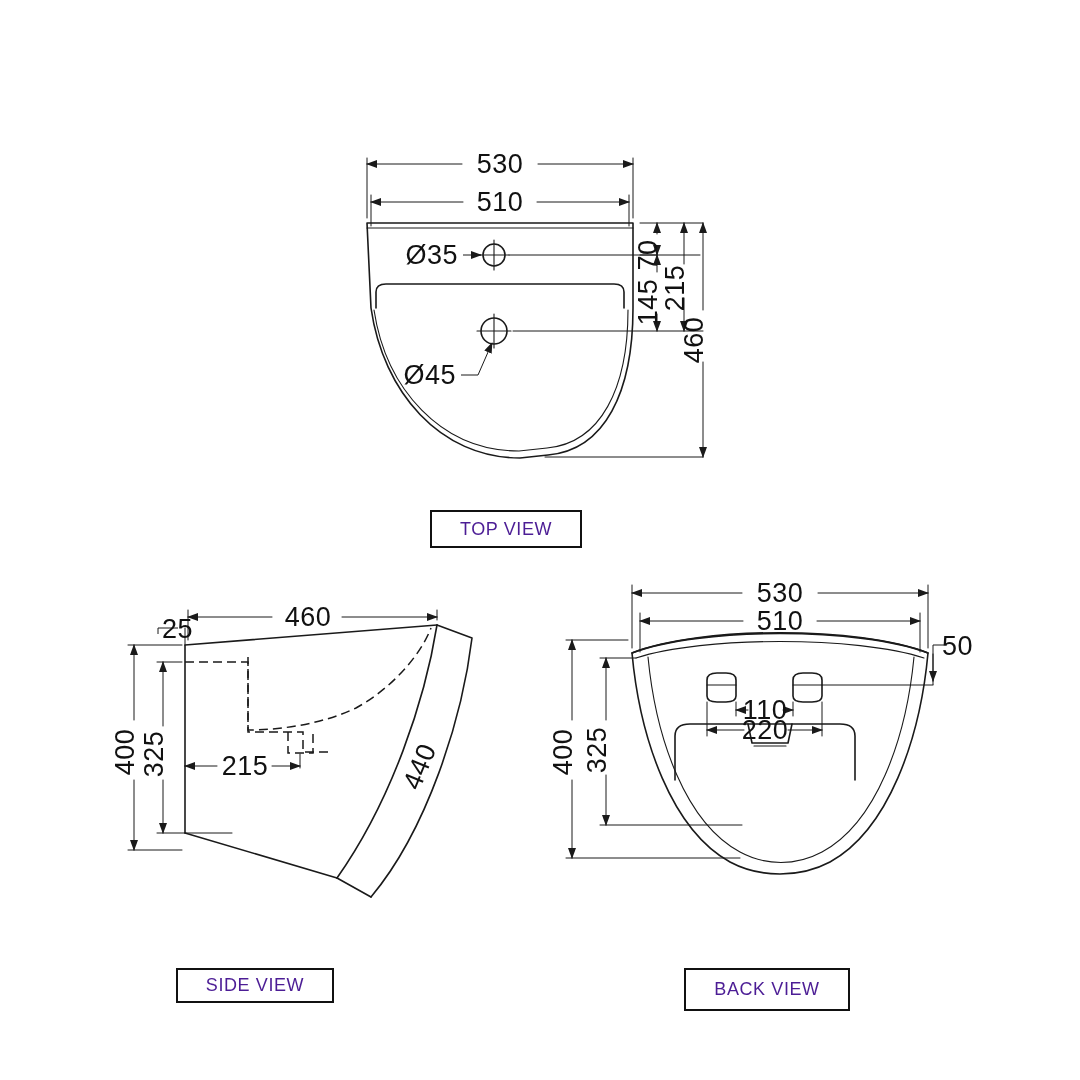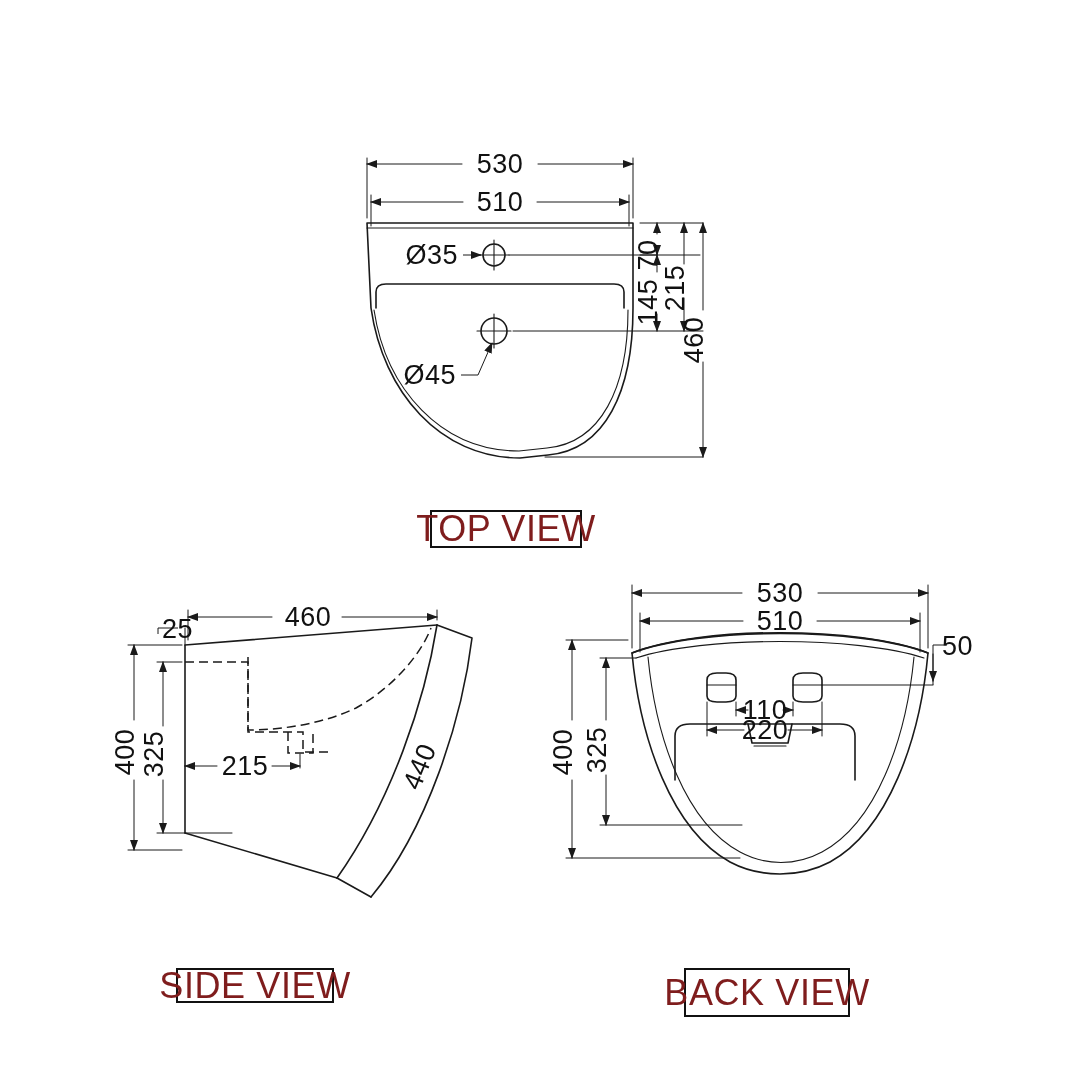--- a/index.html
+++ b/index.html
@@ -75,22 +75,22 @@
     position: absolute;
     border: 2.5px solid #111111;
     background: #ffffff;
     display: flex;
     align-items: center;
     justify-content: center;
     box-sizing: border-box;
   }
   .viewlabel-box span {
     font-family: "Liberation Sans", sans-serif;
-    font-size: 36px;
-    color: #7f1d1d;
+    font-size: 18px;
+    color: #4c1d95;
     letter-spacing: 0.6px;
     white-space: nowrap;
   }
 </style>
 </head>
 <body>
 
 <div id="sheet">
 
   <svg width="1080" height="1080" viewBox="0 0 1080 1080">
@@ -371,17 +371,17 @@
   </svg>
 
   <div class="viewlabel-box" style="left:430px; top:470px; width:152px; height:38px;">
     <span>TOP VIEW</span>
   </div>
 
   <div class="viewlabel-box" style="left:176px; top:928px; width:158px; height:35px;">
     <span>SIDE VIEW</span>
   </div>
 
-  <div class="viewlabel-box" style="left:684px; top:928px; width:166px; height:49px;">
+  <div class="viewlabel-box" style="left:684px; top:928px; width:166px; height:43px;">
     <span>BACK VIEW</span>
   </div>
 
 </div>
 
 </body></html>

